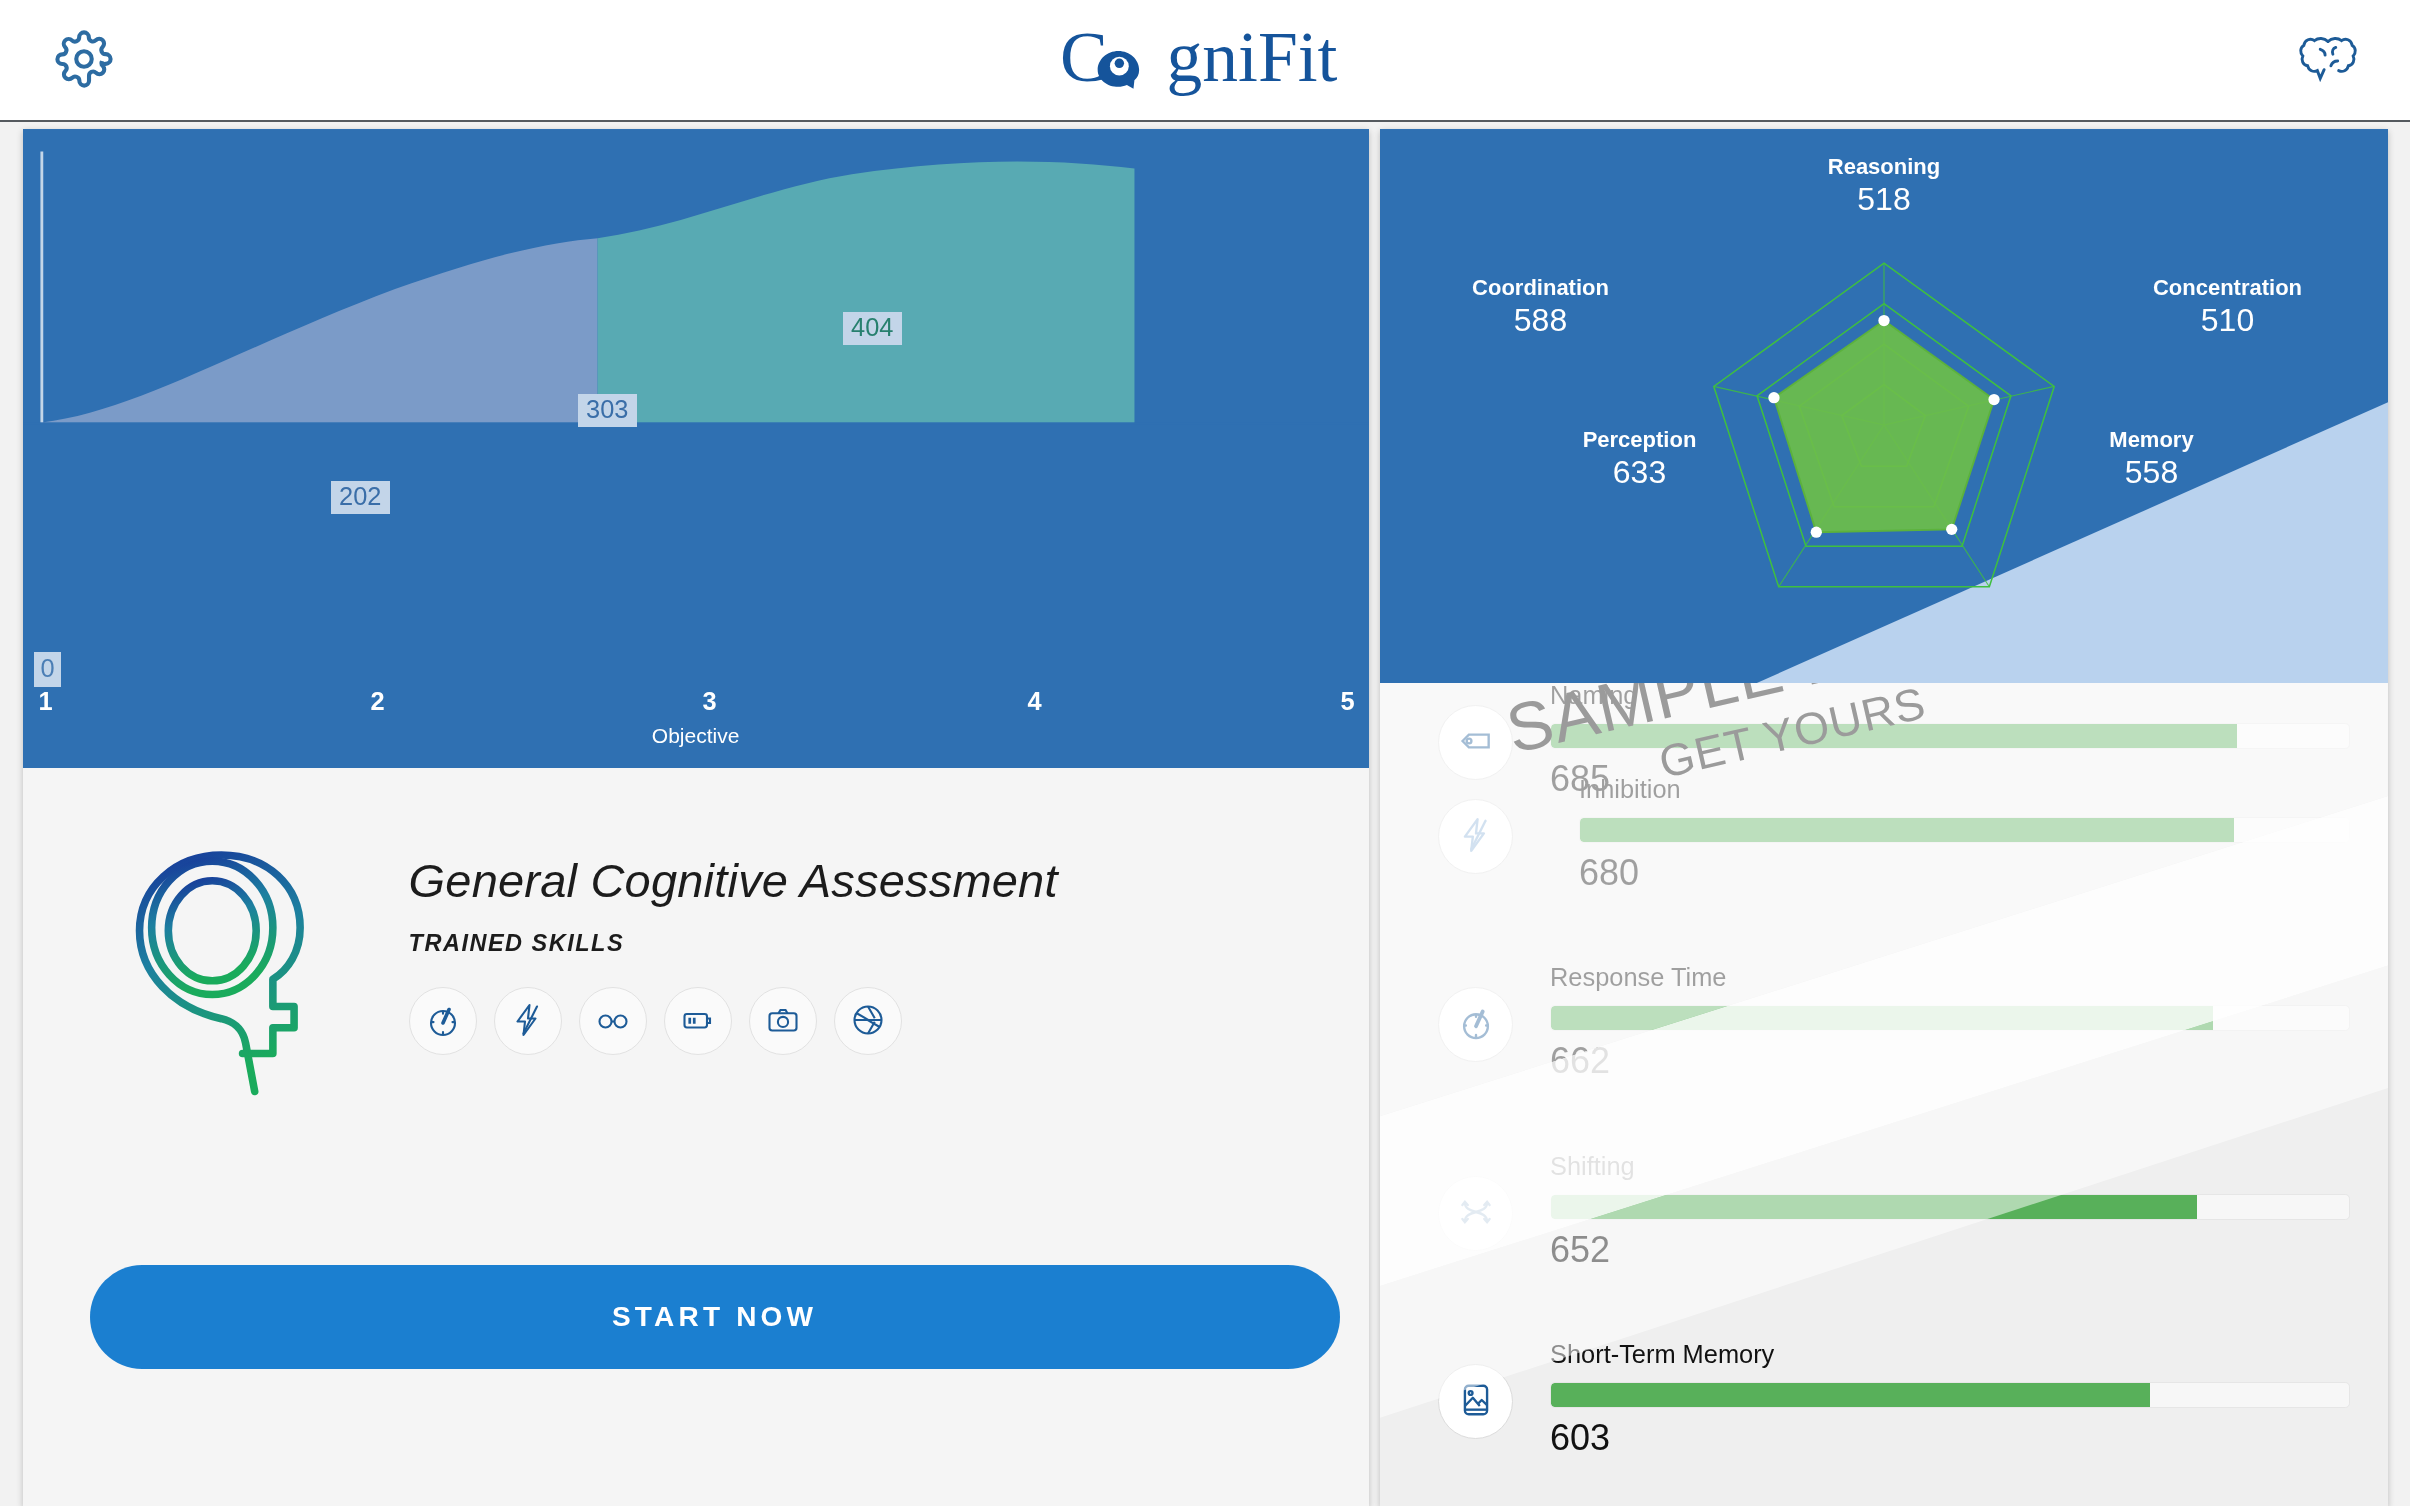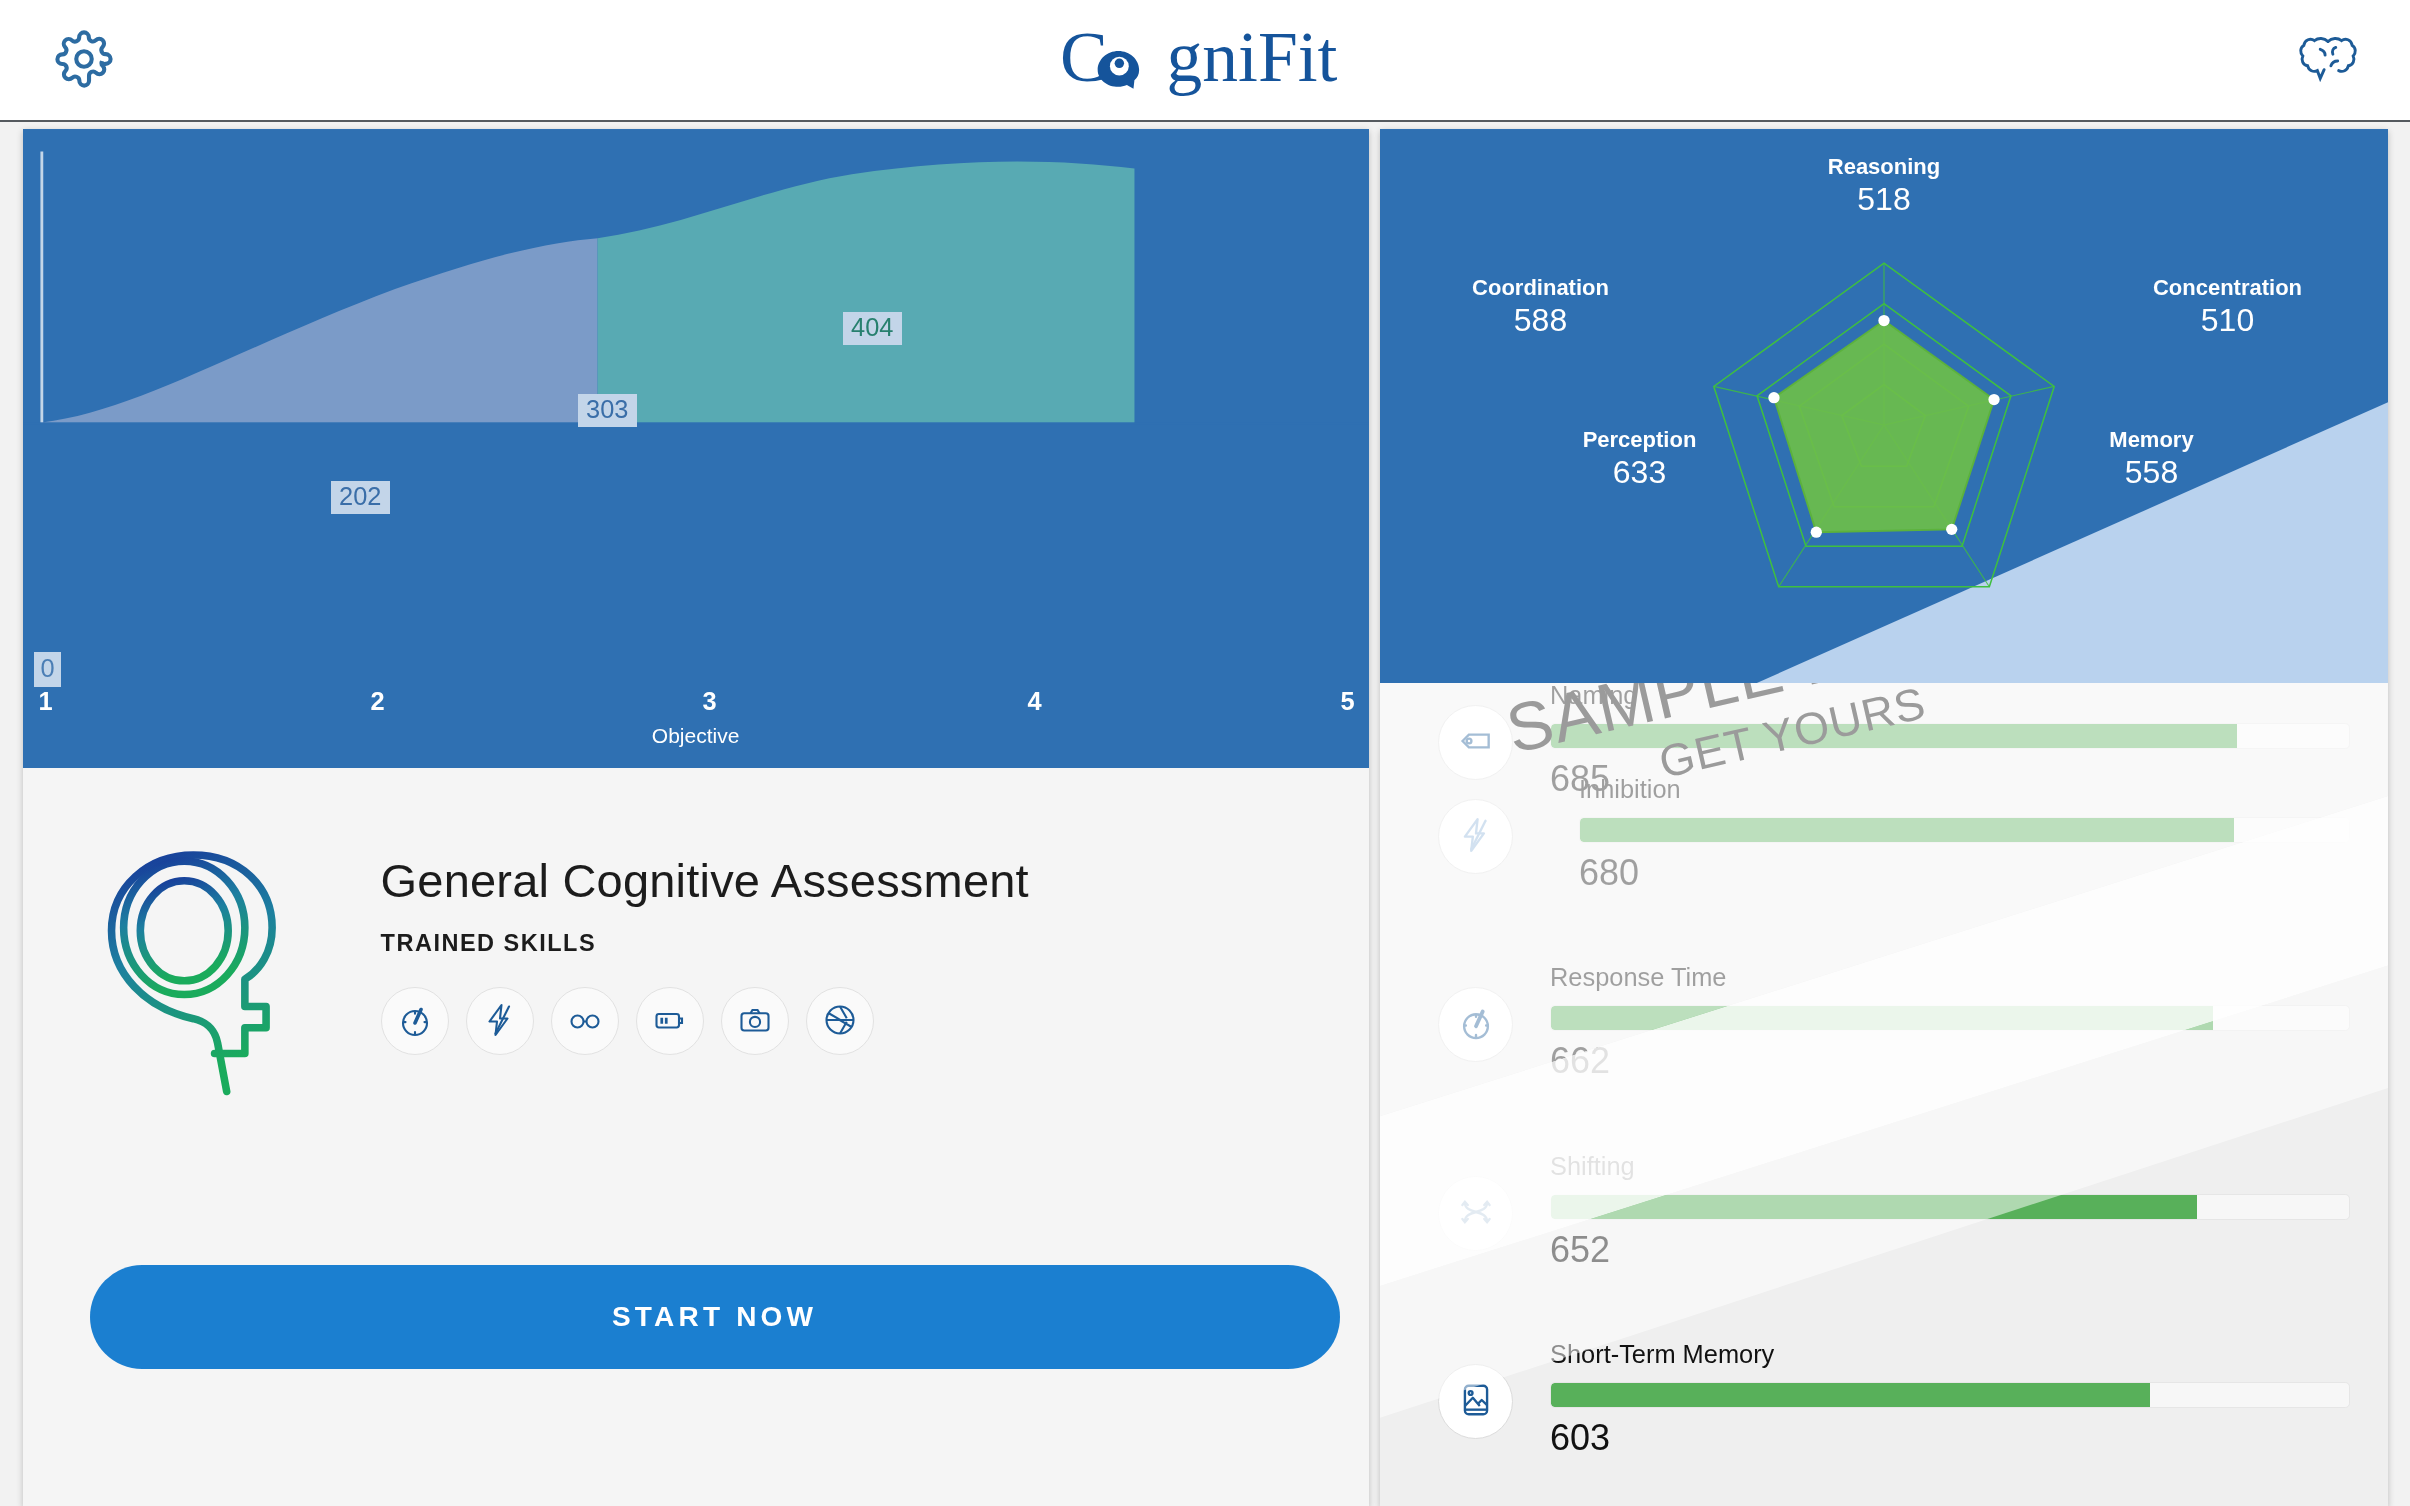--- a/index.html
+++ b/index.html
@@ -51,21 +51,21 @@
     position:absolute; color:#ffffff; font-size:25.4px; font-weight:700;
     line-height:1;
   }
   .x-axis-title {
     position:absolute; color:#ffffff; font-size:21px; font-weight:400;
     left:0; right:0; text-align:center;
   }
 
   
   .assess { position:relative; width:100%; height:738px; background:#f5f5f5; }
-  .assess-top { display:flex; align-items:flex-start; padding:68px 0 0 62px; }
+  .assess-top { display:flex; align-items:flex-start; padding:68px 0 0 90px;font-style:italic; }
   .head-logo { width:247px; height:250px; flex:none; margin-top:13px; }
   .assess-text { margin-left:49px; padding-top:17px; }
   .assess-title {
     font-size:47px; font-weight:400; color:#1c1c1c; letter-spacing:0.2px;
     white-space:nowrap;
   }
   .assess-sub {
     margin-top:22.6px;
     font-size:23.5px; font-weight:700; color:#1c1c1c; letter-spacing:1.5px;
   }

